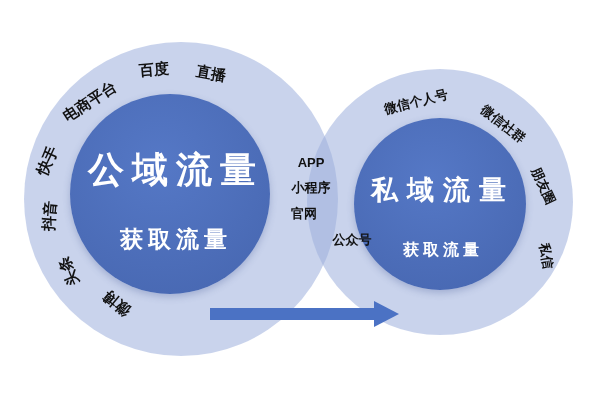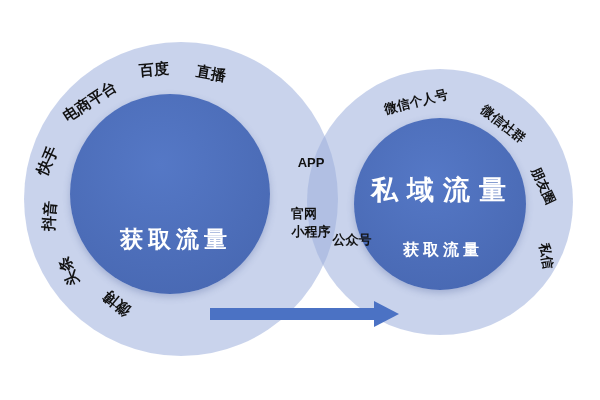--- a/index.html
+++ b/index.html
@@ -49,20 +49,21 @@
 </head>
 <body>
 
 <div id="canvas">
 
   <div id="outer-left" class="circle outer"></div>
   <div id="outer-right" class="circle outer"></div>
   <div id="inner-left" class="circle inner"></div>
   <div id="inner-right" class="circle inner"></div>
 
+  <div id="left-title" class="ctext">公域流量</div>
   <div id="left-subtitle" class="ctext">获取流量</div>
 
   <div id="right-title" class="ctext">私域流量</div>
   <div id="right-subtitle" class="ctext">获取流量</div>
 
   <div id="left-labels">
       <div class="ring-label left-ring" style="position: absolute; left: 211px; top: 74px; transform: translate(-50%, -50%) rotate(10deg);">直播</div>
       <div class="ring-label left-ring" style="position: absolute; left: 154px; top: 70px; transform: translate(-50%, -50%) rotate(-5deg);">百度</div>
       <div class="ring-label left-ring" style="position: absolute; left: 90px; top: 102px; transform: translate(-50%, -50%) rotate(-33deg);">电商平台</div>
       <div class="ring-label left-ring" style="position: absolute; left: 48px; top: 161px; transform: translate(-50%, -50%) rotate(-65deg);">快手</div>
@@ -73,21 +74,21 @@
 
   <div id="right-labels">
       <div class="ring-label right-ring" style="position: absolute; left: 416px; top: 102px; transform: translate(-50%, -50%) rotate(-14deg);">微信个人号</div>
       <div class="ring-label right-ring" style="position: absolute; left: 503px; top: 124px; transform: translate(-50%, -50%) rotate(38deg);">微信社群</div>
       <div class="ring-label right-ring" style="position: absolute; left: 543px; top: 186px; transform: translate(-50%, -50%) rotate(65deg);">朋友圈</div>
       <div class="ring-label right-ring" style="position: absolute; left: 546px; top: 256px; transform: translate(-50%, -50%) rotate(80deg);">私信</div>
     </div>
 
   <div id="middle-labels">
       <div class="mid-label" style="position: absolute; left: 311px; top: 162px; transform: translate(-50%, -50%) rotate(0deg);">APP</div>
-      <div class="mid-label" style="position: absolute; left: 311px; top: 188px; transform: translate(-50%, -50%) rotate(0deg); margin-top: 44px;">小程序</div>
+      <div class="mid-label" style="position: absolute; left: 311px; top: 188px; transform: translate(-50%, -50%) rotate(0deg);">小程序</div>
       <div class="mid-label" style="position: absolute; left: 304px; top: 214px; transform: translate(-50%, -50%) rotate(0deg);">官网</div>
       <div class="mid-label" style="position: absolute; left: 311px; top: 240px; transform: translate(-50%, -50%) rotate(0deg); margin-left: 41px;">公众号</div>
     </div>
 
   <div id="arrow">
     <div class="shaft"></div>
     <div class="head"></div>
   </div>
 
 </div>

